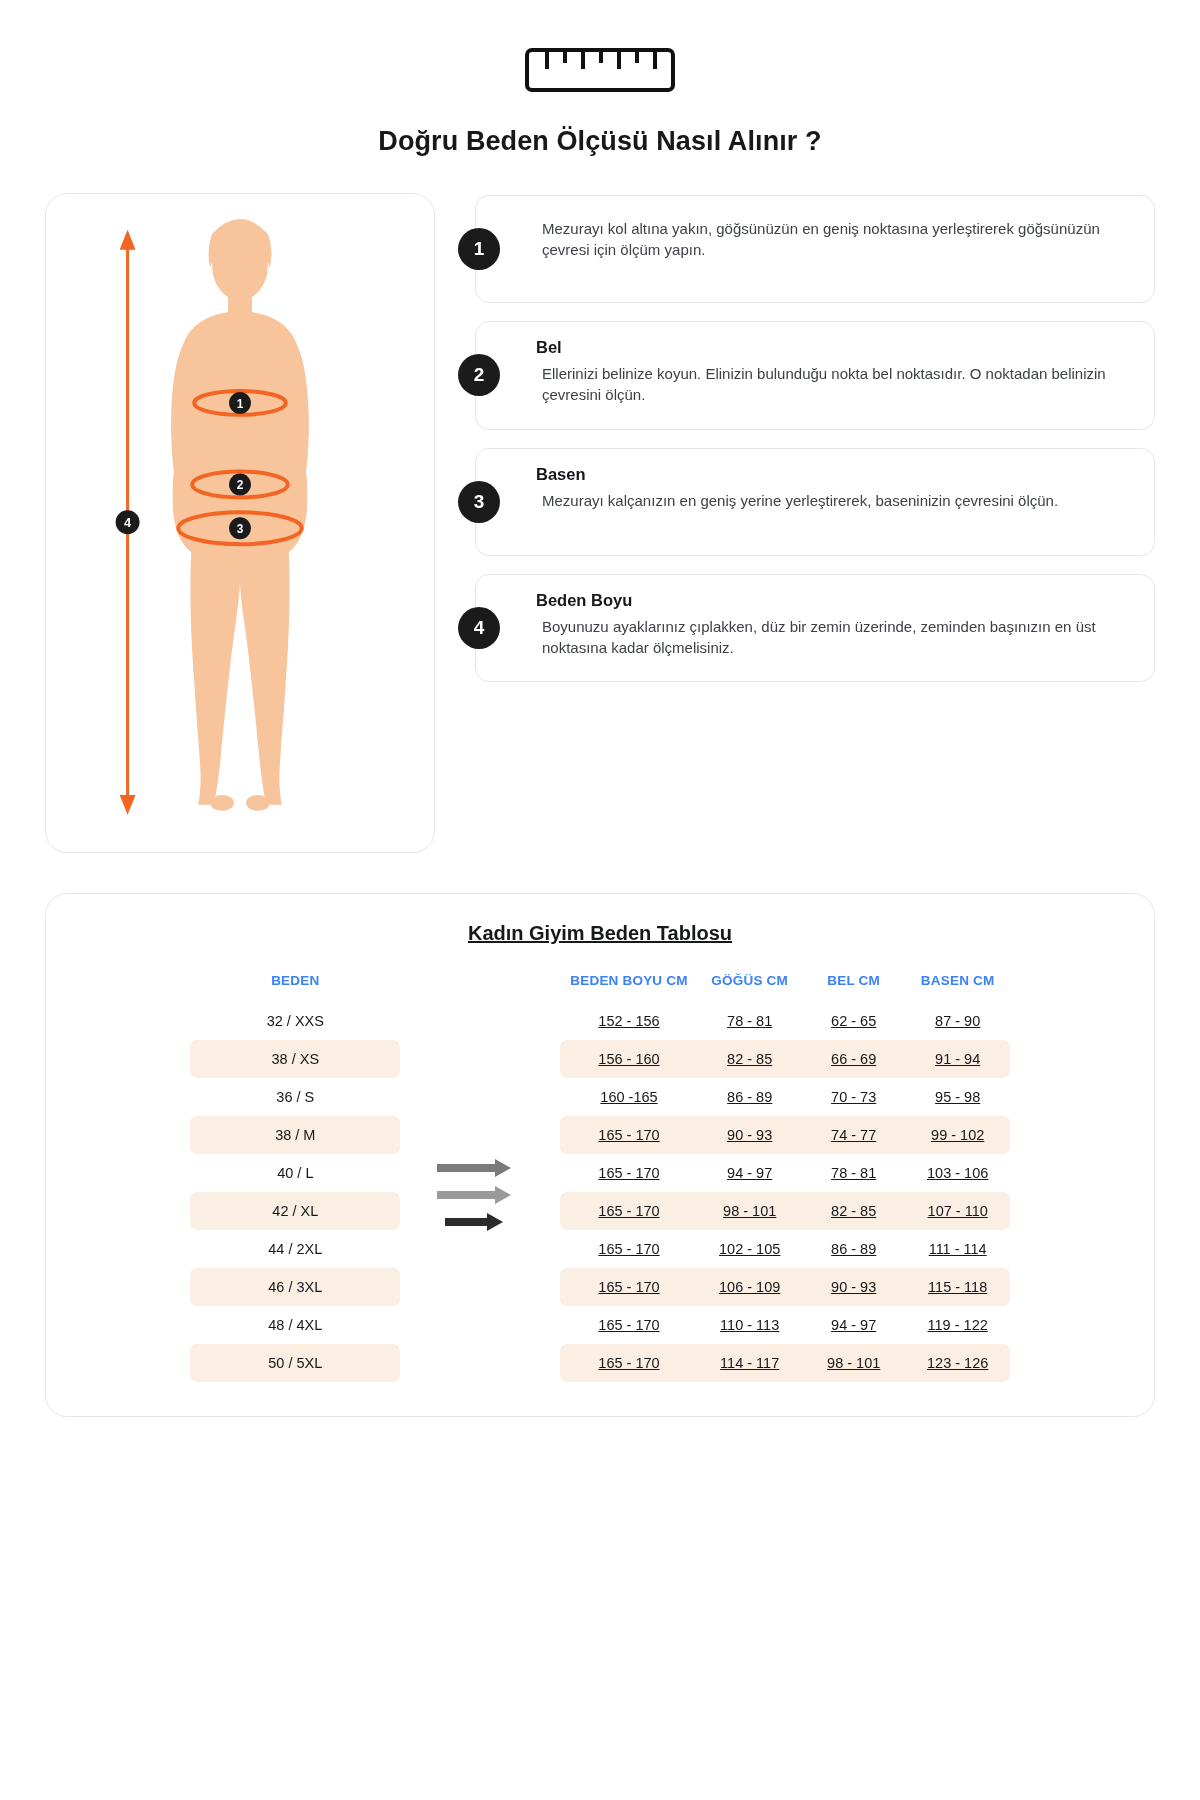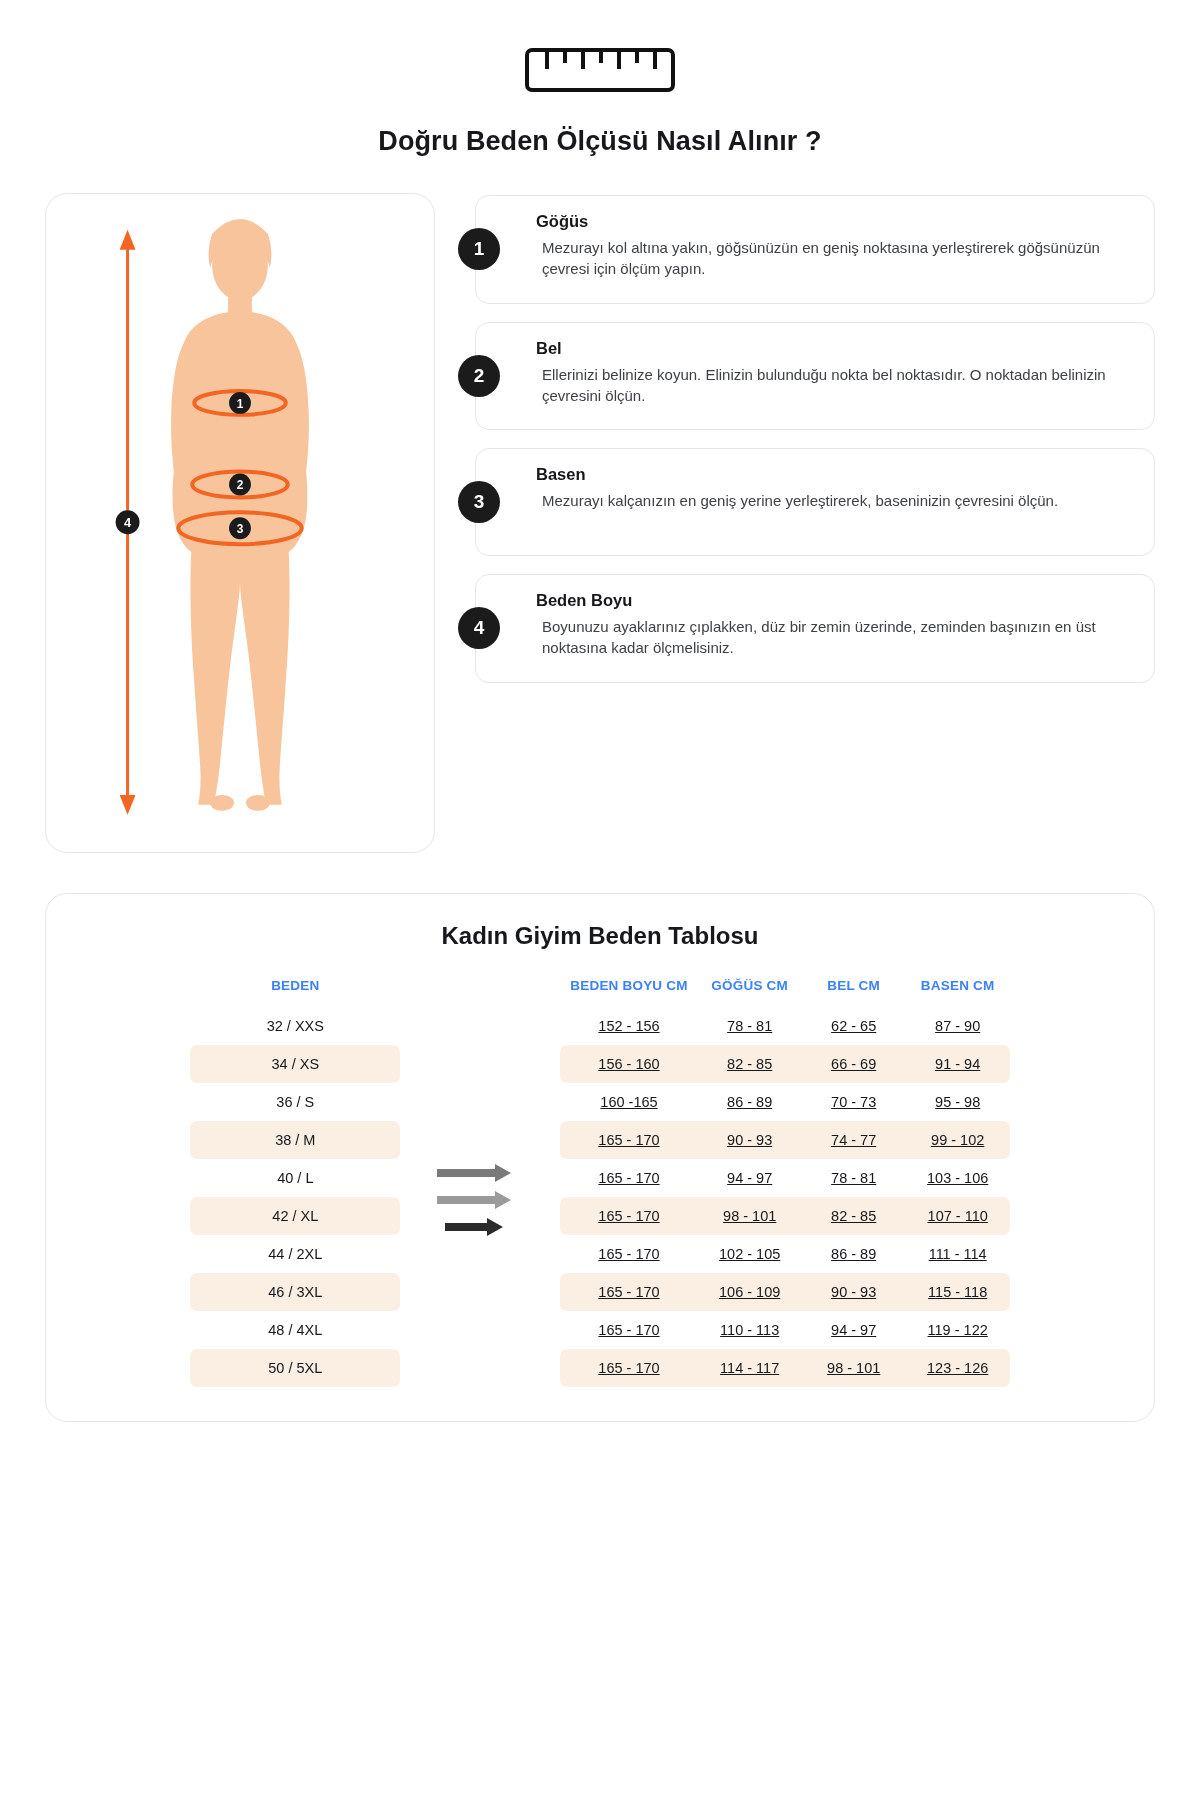--- a/index.html
+++ b/index.html
@@ -109,24 +109,25 @@
   .table-card {
     margin: 40px 45px 0 45px;
     border: 1px solid #e6e6e6;
     border-radius: 22px;
     background: #fff;
     padding: 28px 30px 34px 30px;
     position: relative;
   }
   .table-title {
     text-align: center;
-    font-size: 24px;
+    font-size: 20px;
     font-weight: bold;
     color: #16181c;
     margin-bottom: 22px;
+    text-decoration: underline;
   }
   .tables {
     display: flex;
     align-items: flex-start;
     justify-content: center;
     gap: 0;
     position: relative;
   }
   table {
     border-collapse: separate;
@@ -252,21 +253,20 @@
         <ellipse cx="195" cy="336" rx="62" ry="16" stroke="#f26522" stroke-width="4" fill="none"></ellipse>
         <circle cx="195" cy="336" r="11" fill="#1b1b1b"></circle>
         <text x="195" y="341" text-anchor="middle" font-size="12" font-weight="bold" fill="#ffffff" font-family="Liberation Sans, sans-serif">3</text>
       </svg>
     </div>
 
     <div class="steps">
 
       <div class="step">
         <div class="badge">1</div>
-        <h3>Göğüs</h3>
         <p>Mezurayı kol altına yakın, göğsünüzün en geniş noktasına yerleştirerek göğsünüzün çevresi için ölçüm yapın.</p>
       </div>
 
       <div class="step">
         <div class="badge">2</div>
         <h3>Bel</h3>
         <p>Ellerinizi belinize koyun. Elinizin bulunduğu nokta bel noktasıdır. O noktadan belinizin çevresini ölçün.</p>
       </div>
 
       <div class="step">
@@ -293,21 +293,21 @@
         <thead>
           <tr>
             <th>BEDEN</th>
           </tr>
         </thead>
         <tbody>
           <tr>
               <td>32 / XXS</td>
             </tr>
           <tr class="alt">
-              <td>34 / XS</td>
+              <td>38 / XS</td>
             </tr>
           <tr>
               <td>36 / S</td>
             </tr>
           <tr class="alt">
               <td>38 / M</td>
             </tr>
           <tr>
               <td>40 / L</td>
             </tr>

